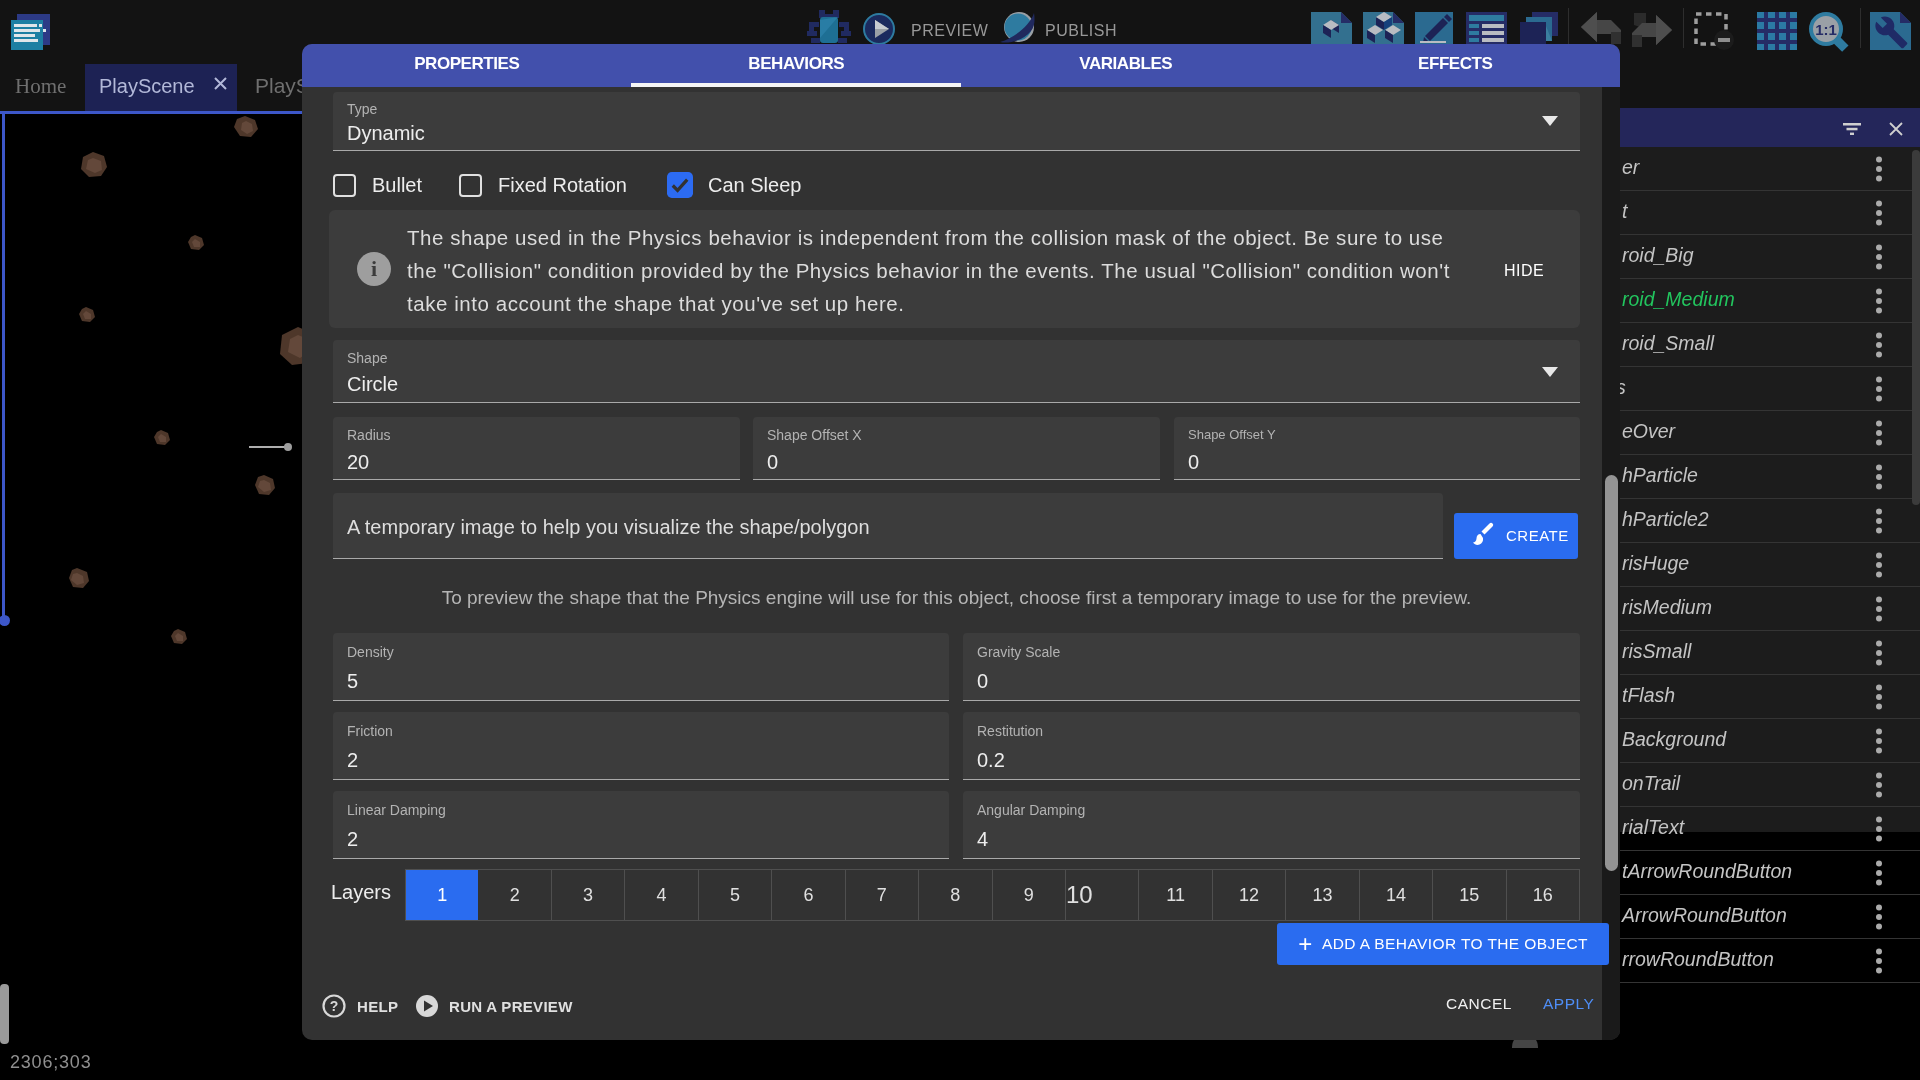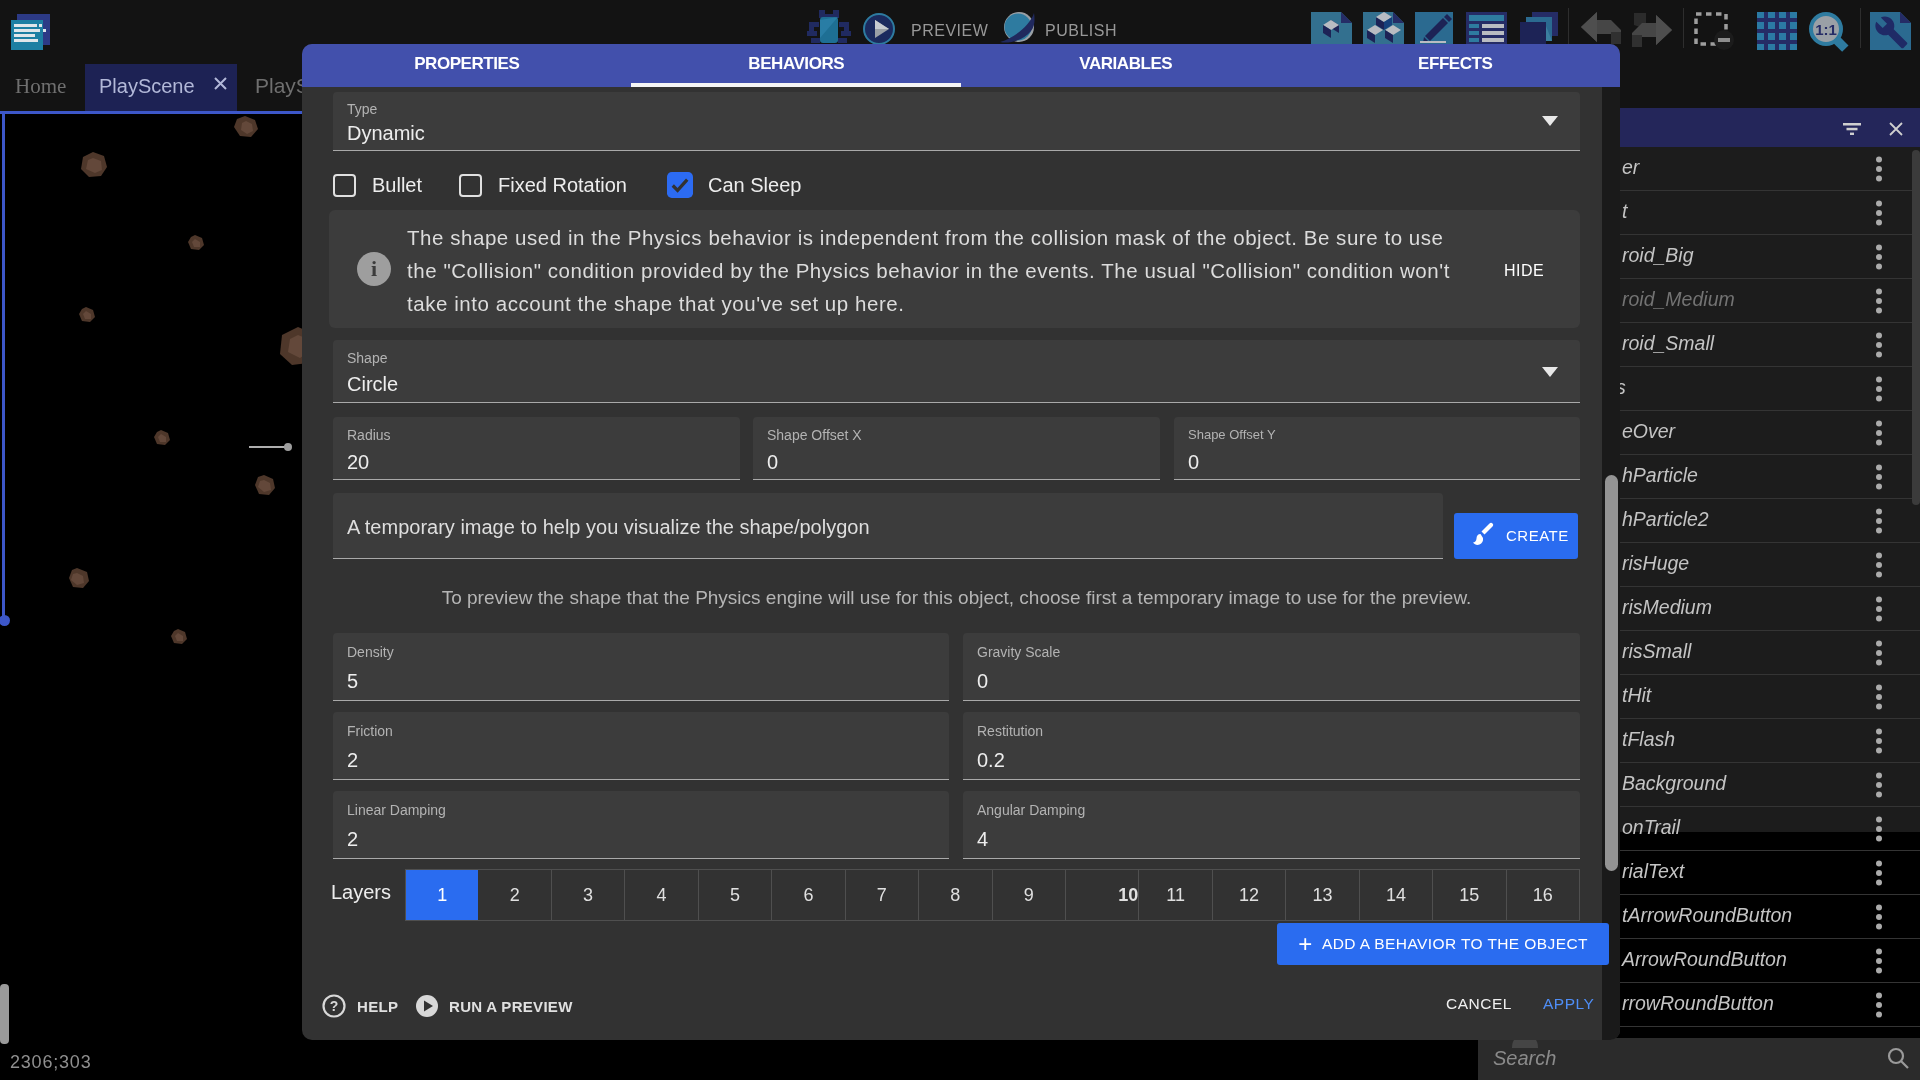--- a/index.html
+++ b/index.html
@@ -225,21 +225,21 @@
         </div>
         <div style="position:relative;height:44px;border-bottom:1px solid #343434;">
           <div style="position:absolute;left:144px;top:9px;font-size:19.5px;color:#c4c4c4;">roid_Big</div>
           <div style="position:absolute;left:398px;top:9px;width:6px;height:26px;"><svg width="6" height="26" viewBox="0 0 6 26">
               <circle cx="3" cy="3.5" r="3" fill="#ababab"></circle>
               <circle cx="3" cy="13" r="3" fill="#ababab"></circle>
               <circle cx="3" cy="22.5" r="3" fill="#ababab"></circle>
             </svg></div>
         </div>
         <div style="position:relative;height:44px;border-bottom:1px solid #343434;">
-          <div style="position:absolute;left:144px;top:9px;font-size:19.5px;color:#737373;">roid_Medium</div>
+          <div style="position:absolute;left:144px;top:9px;font-size:19.5px;color:#22c55e;">roid_Medium</div>
           <div style="position:absolute;left:398px;top:9px;width:6px;height:26px;"><svg width="6" height="26" viewBox="0 0 6 26">
               <circle cx="3" cy="3.5" r="3" fill="#ababab"></circle>
               <circle cx="3" cy="13" r="3" fill="#ababab"></circle>
               <circle cx="3" cy="22.5" r="3" fill="#ababab"></circle>
             </svg></div>
         </div>
         <div style="position:relative;height:44px;border-bottom:1px solid #343434;">
           <div style="position:absolute;left:144px;top:9px;font-size:19.5px;color:#c4c4c4;">roid_Small</div>
           <div style="position:absolute;left:398px;top:9px;width:6px;height:26px;"><svg width="6" height="26" viewBox="0 0 6 26">
               <circle cx="3" cy="3.5" r="3" fill="#ababab"></circle>
@@ -290,28 +290,20 @@
         <div style="position:relative;height:44px;border-bottom:1px solid #343434;">
           <div style="position:absolute;left:144px;top:9px;font-size:19.5px;color:#c4c4c4;">risMedium</div>
           <div style="position:absolute;left:398px;top:9px;width:6px;height:26px;"><svg width="6" height="26" viewBox="0 0 6 26">
               <circle cx="3" cy="3.5" r="3" fill="#ababab"></circle>
               <circle cx="3" cy="13" r="3" fill="#ababab"></circle>
               <circle cx="3" cy="22.5" r="3" fill="#ababab"></circle>
             </svg></div>
         </div>
         <div style="position:relative;height:44px;border-bottom:1px solid #343434;">
           <div style="position:absolute;left:144px;top:9px;font-size:19.5px;color:#c4c4c4;">risSmall</div>
-          <div style="position:absolute;left:398px;top:9px;width:6px;height:26px;"><svg width="6" height="26" viewBox="0 0 6 26">
-              <circle cx="3" cy="3.5" r="3" fill="#ababab"></circle>
-              <circle cx="3" cy="13" r="3" fill="#ababab"></circle>
-              <circle cx="3" cy="22.5" r="3" fill="#ababab"></circle>
-            </svg></div>
-        </div>
-        <div style="position:relative;height:44px;border-bottom:1px solid #343434;">
-          <div style="position:absolute;left:144px;top:9px;font-size:19.5px;color:#c4c4c4;">tHit</div>
           <div style="position:absolute;left:398px;top:9px;width:6px;height:26px;"><svg width="6" height="26" viewBox="0 0 6 26">
               <circle cx="3" cy="3.5" r="3" fill="#ababab"></circle>
               <circle cx="3" cy="13" r="3" fill="#ababab"></circle>
               <circle cx="3" cy="22.5" r="3" fill="#ababab"></circle>
             </svg></div>
         </div>
         <div style="position:relative;height:44px;border-bottom:1px solid #343434;">
           <div style="position:absolute;left:144px;top:9px;font-size:19.5px;color:#c4c4c4;">tFlash</div>
           <div style="position:absolute;left:398px;top:9px;width:6px;height:26px;"><svg width="6" height="26" viewBox="0 0 6 26">
               <circle cx="3" cy="3.5" r="3" fill="#ababab"></circle>
@@ -363,27 +355,20 @@
           <div style="position:absolute;left:144px;top:9px;font-size:19.5px;color:#c4c4c4;">rrowRoundButton</div>
           <div style="position:absolute;left:398px;top:9px;width:6px;height:26px;"><svg width="6" height="26" viewBox="0 0 6 26">
               <circle cx="3" cy="3.5" r="3" fill="#ababab"></circle>
               <circle cx="3" cy="13" r="3" fill="#ababab"></circle>
               <circle cx="3" cy="22.5" r="3" fill="#ababab"></circle>
             </svg></div>
         </div>
       </div>
     <div class="abs" style="left:434px;top:42px;width:8px;height:355px;background:#3b3b3b;border-radius:4px;"></div>
 
-    <div class="abs" style="left:0;top:930px;width:442px;height:42px;background:#2b2b2b;">
-      <div style="position:absolute;left:15px;top:9px;font-size:20px;color:#8a8a8a;">Search</div>
-      <svg style="position:absolute;left:408px;top:8px;" width="24" height="24" viewBox="0 0 24 24">
-        <circle cx="10" cy="10" r="7" fill="none" stroke="#9a9a9a" stroke-width="2.2"></circle>
-        <line x1="15" y1="15" x2="22" y2="22" stroke="#9a9a9a" stroke-width="2.2"></line>
-      </svg>
-    </div>
     <div class="abs" style="left:34px;top:926px;width:26px;height:14px;border-radius:13px 13px 0 0;background:#454545;"></div>
   </div>
 
   <div class="abs" style="left:302px;top:44px;width:1318px;height:996px;background:#323232;border-radius:10px;overflow:hidden;">
 
     <div style="height:43px;background:#4250ac;position:relative;">
       <div style="position:absolute;width:100%;top:0;height:43px;display:flex;color:#fff;font-weight:bold;font-size:17px;letter-spacing:-0.45px;">
         <div style="flex:1;text-align:center;line-height:40px;">PROPERTIES</div>
         <div style="flex:1;text-align:center;line-height:40px;">BEHAVIORS</div>
         <div style="flex:1;text-align:center;line-height:40px;">VARIABLES</div>
@@ -487,21 +472,21 @@
       <div id="layercells" style="display:flex;width:100%;">
           <div style="flex:1;text-align:center;line-height:50px;font-size:18px;background:#2a6cf0;color:#fff;">1</div>
           <div style="flex:1;text-align:center;line-height:50px;font-size:18px;color:#e0e0e0;border-left:1px solid #4f4f4f;border-left:none;">2</div>
           <div style="flex:1;text-align:center;line-height:50px;font-size:18px;color:#e0e0e0;border-left:1px solid #4f4f4f;">3</div>
           <div style="flex:1;text-align:center;line-height:50px;font-size:18px;color:#e0e0e0;border-left:1px solid #4f4f4f;">4</div>
           <div style="flex:1;text-align:center;line-height:50px;font-size:18px;color:#e0e0e0;border-left:1px solid #4f4f4f;">5</div>
           <div style="flex:1;text-align:center;line-height:50px;font-size:18px;color:#e0e0e0;border-left:1px solid #4f4f4f;">6</div>
           <div style="flex:1;text-align:center;line-height:50px;font-size:18px;color:#e0e0e0;border-left:1px solid #4f4f4f;">7</div>
           <div style="flex:1;text-align:center;line-height:50px;font-size:18px;color:#e0e0e0;border-left:1px solid #4f4f4f;">8</div>
           <div style="flex:1;text-align:center;line-height:50px;font-size:18px;color:#e0e0e0;border-left:1px solid #4f4f4f;">9</div>
-          <div style="flex:1;text-align:right;line-height:50px;font-size:18px;color:#e0e0e0;border-left:1px solid #4f4f4f;font-weight:bold;">10</div>
+          <div style="flex:1;text-align:left;line-height:50px;font-size:24px;color:#e0e0e0;border-left:1px solid #4f4f4f;">10</div>
           <div style="flex:1;text-align:center;line-height:50px;font-size:18px;color:#e0e0e0;border-left:1px solid #4f4f4f;">11</div>
           <div style="flex:1;text-align:center;line-height:50px;font-size:18px;color:#e0e0e0;border-left:1px solid #4f4f4f;">12</div>
           <div style="flex:1;text-align:center;line-height:50px;font-size:18px;color:#e0e0e0;border-left:1px solid #4f4f4f;">13</div>
           <div style="flex:1;text-align:center;line-height:50px;font-size:18px;color:#e0e0e0;border-left:1px solid #4f4f4f;">14</div>
           <div style="flex:1;text-align:center;line-height:50px;font-size:18px;color:#e0e0e0;border-left:1px solid #4f4f4f;">15</div>
           <div style="flex:1;text-align:center;line-height:50px;font-size:18px;color:#e0e0e0;border-left:1px solid #4f4f4f;">16</div>
         </div>
     </div>
 
     <div class="abs" style="left:975px;top:879px;width:332px;height:42px;background:#2a6cf0;border-radius:3px;color:#fff;text-align:center;">

